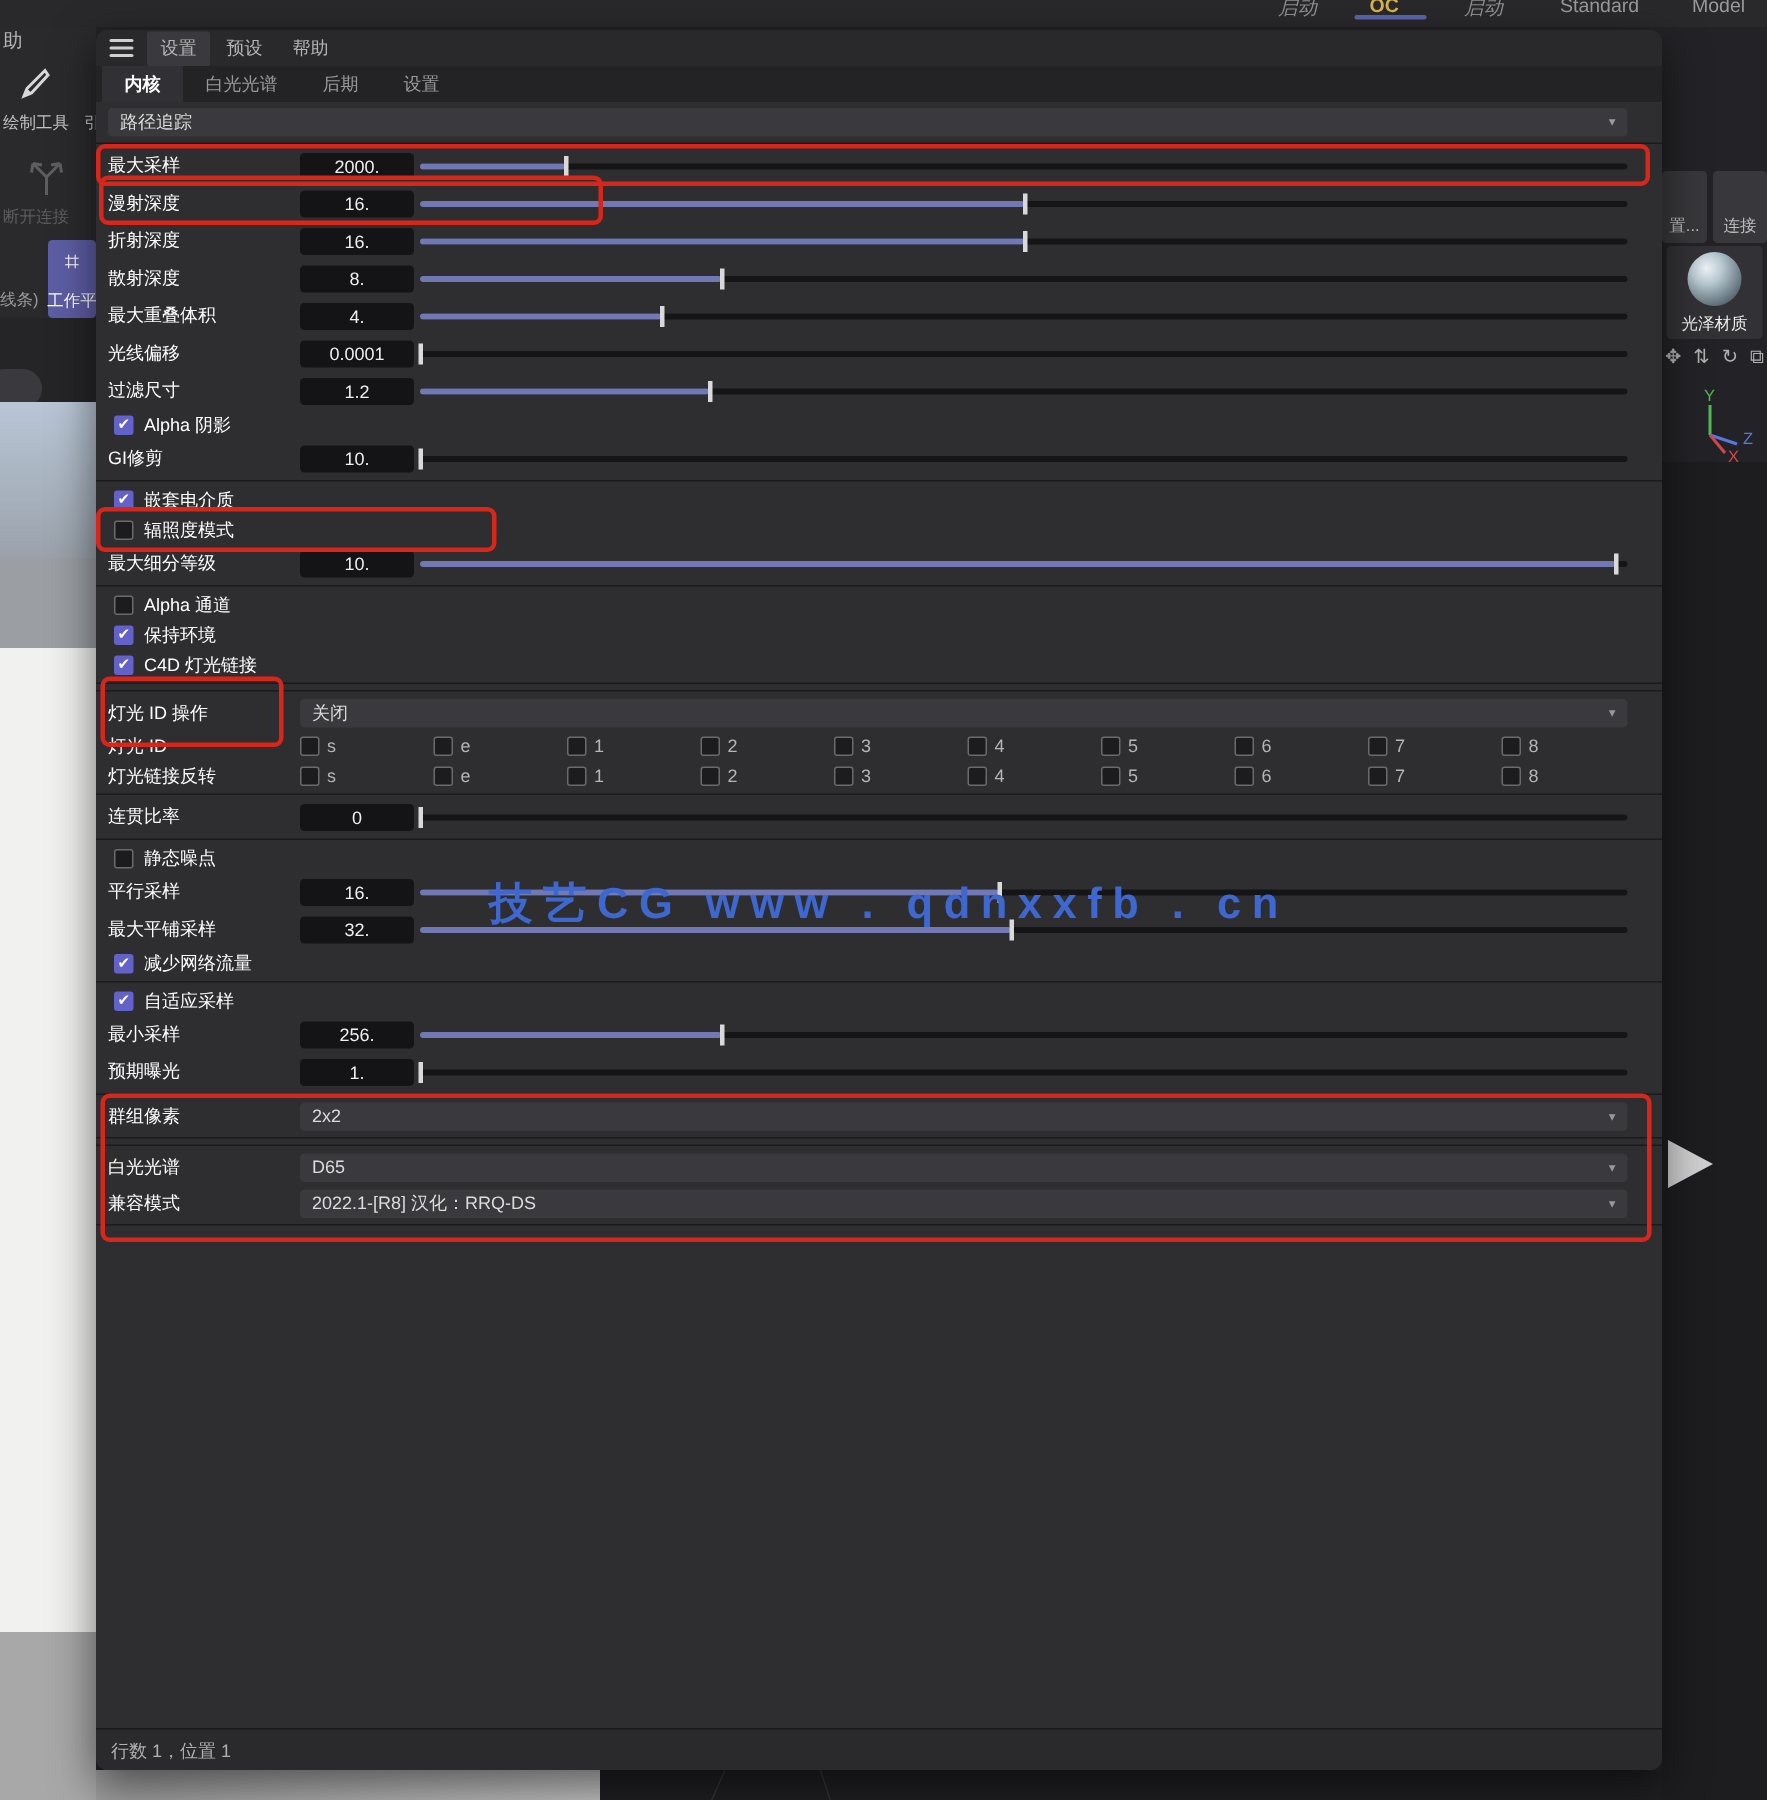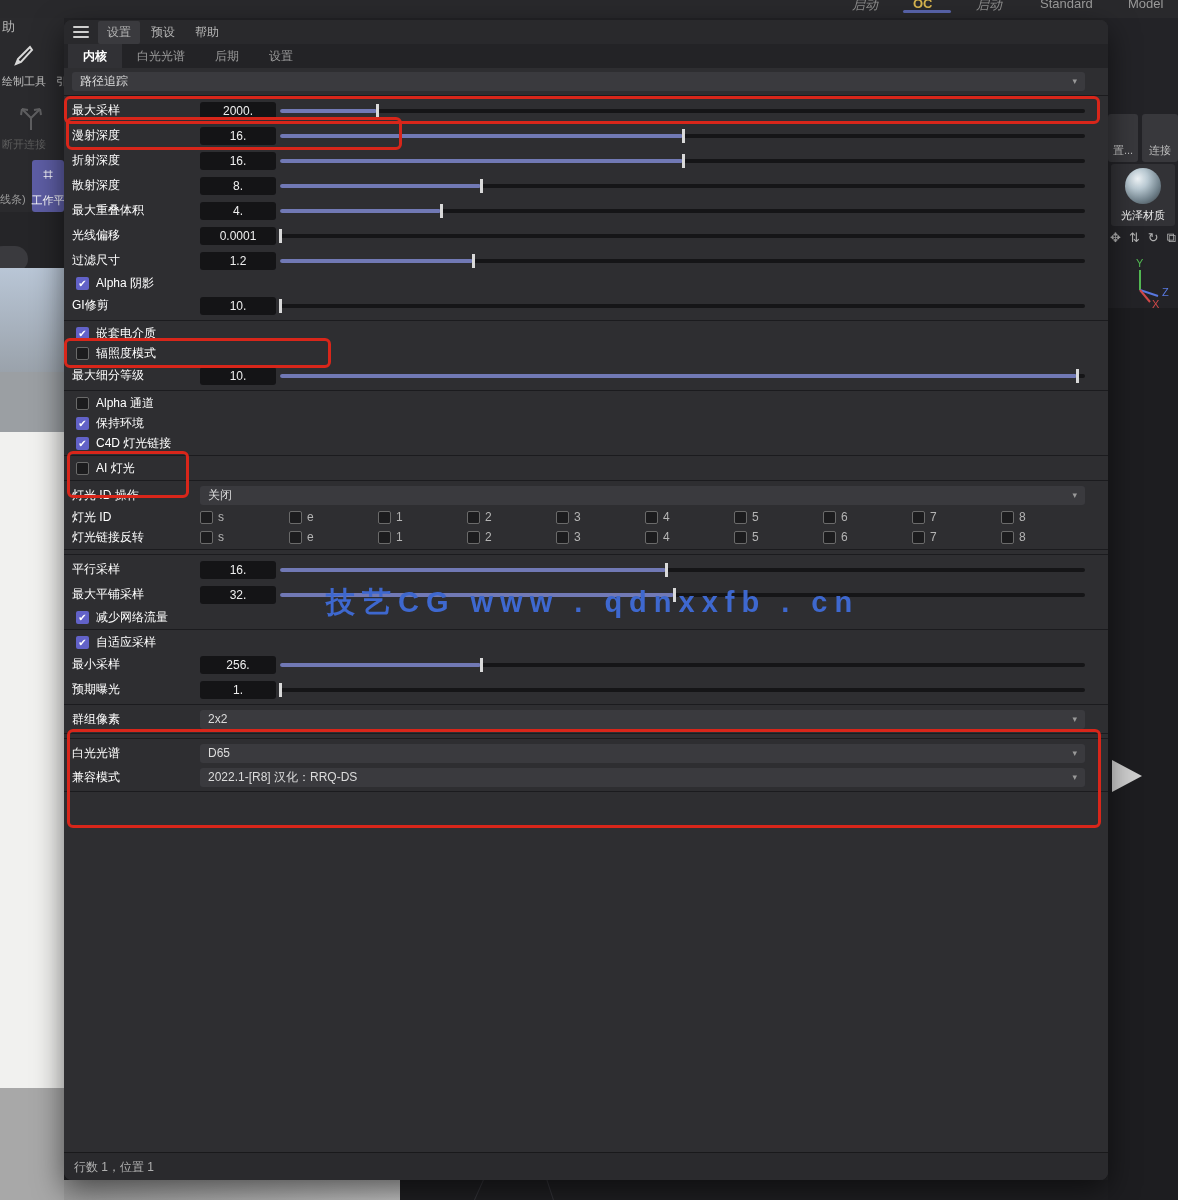--- a/index.html
+++ b/index.html
@@ -322,24 +322,20 @@
       </div>
       <div class="row h20 ckrow">
         <span class="cb on">✔</span>
         <span class="lbl" style="width: auto;">保持环境</span>
       </div>
       <div class="row h20 ckrow">
         <span class="cb on">✔</span>
         <span class="lbl" style="width: auto; text-align: center;">C4D 灯光链接</span>
       </div>
       <div class="divider"></div>
-      <div class="row h20 ckrow">
-        <span class="cb off"></span>
-        <span class="lbl" style="width: auto;">AI 灯光</span>
-      </div>
       <div class="divider"></div>
       <div class="row h24">
         <span class="lbl">灯光 ID 操作</span>
         <div class="dd">
           <span>关闭</span>
           <span class="arr">▾</span>
         </div>
       </div>
       <div class="row h20">
         <span class="lbl">灯光 ID</span>
@@ -425,21 +421,35 @@
             <span class="cb off"></span>
             <span class="cl">7</span>
           </span>
           <span class="ckcell">
             <span class="cb off"></span>
             <span class="cl">8</span>
           </span>
         </div>
       </div>
       <div class="divider"></div>
-      <div class="divider"></div>
+      <div class="row h25">
+        <span class="lbl">连贯比率</span>
+        <span class="val">0</span>
+        <div class="slider">
+          <div class="track">
+            <div class="fill" style="width: 0%;"></div>
+          </div>
+          <div class="handle" style="left: calc(0% - 1px);"></div>
+        </div>
+      </div>
+      <div class="divider"></div>
+      <div class="row h20 ckrow">
+        <span class="cb off"></span>
+        <span class="lbl" style="width: auto;">静态噪点</span>
+      </div>
       <div class="row h25">
         <span class="lbl">平行采样</span>
         <span class="val">16.</span>
         <div class="slider">
           <div class="track">
             <div class="fill" style="width: 48%;"></div>
           </div>
           <div class="handle" style="left: calc(48% - 1px);"></div>
         </div>
       </div>

